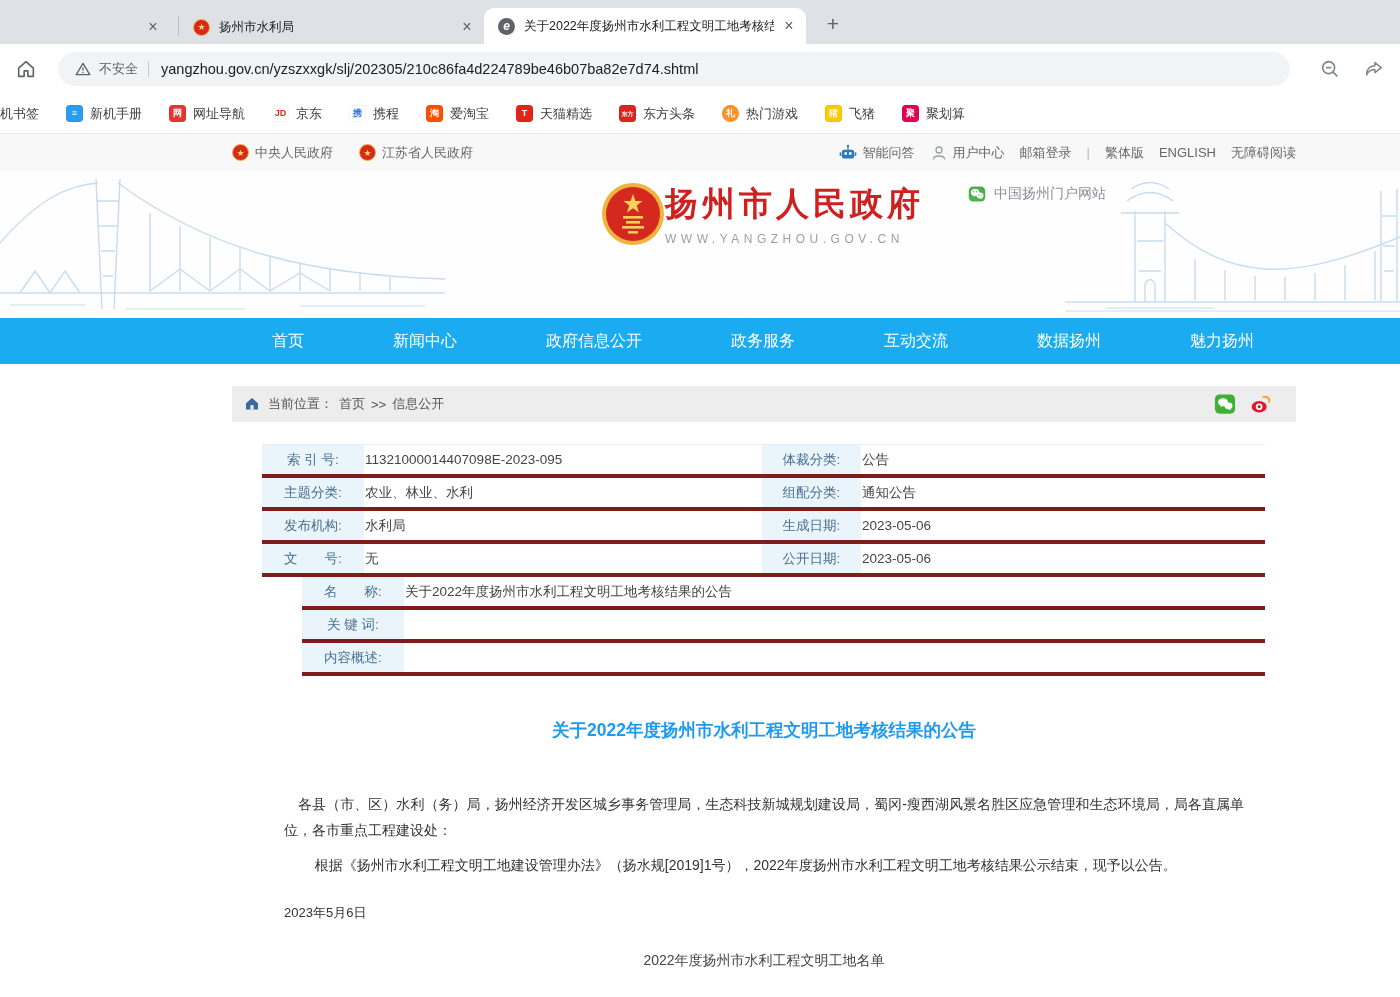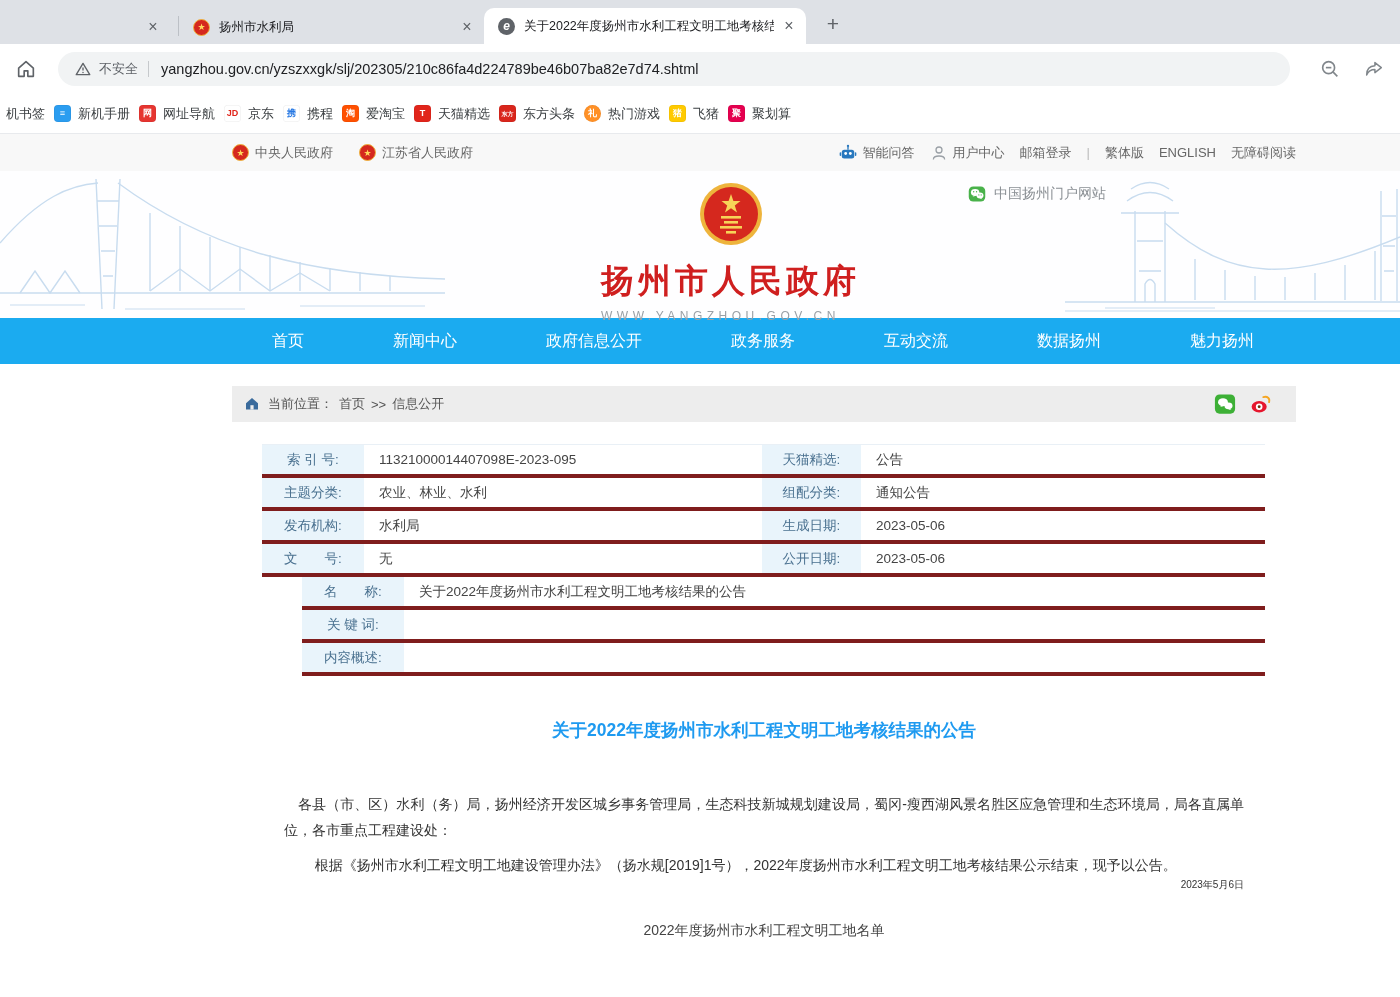--- a/index.html
+++ b/index.html
@@ -29,22 +29,22 @@
 
   .toolbar { height:50px; background:#fff; display:flex; align-items:center; padding:0 14px; }
   .tool-icon { width:24px; height:24px; flex:none; display:flex; align-items:center; justify-content:center; }
   .omnibox { height:34px; flex:1; background:#f1f3f4; border-radius:17px; display:flex;
     align-items:center; padding:0 16px; margin:0 28px 0 20px; }
   .sec-label { font-size:13px; color:#5f6368; margin:0 10px 0 7px; }
   .omni-div { width:1px; height:16px; background:#c6c9cc; margin-right:12px; }
   .url { font-size:14.5px; color:#202124; white-space:nowrap; }
   .right-icons { display:flex; gap:20px; align-items:center; }
 
-  .bookmarks { height:40px; background:#fff; display:flex; align-items:center; gap:9px;
-    padding-left:6px; font-size:13px; color:#3c4043; border-bottom:1px solid #e8eaed; }
+  .bookmarks { height:40px; background:#fff; display:flex; align-items:center; gap:27px;
+    padding-left:0; font-size:13px; color:#3c4043; border-bottom:1px solid #e8eaed; }
   .bm { display:flex; align-items:center; gap:7px; cursor:pointer; white-space:nowrap; }
   .bicon { width:17px; height:17px; border-radius:4px; display:flex; align-items:center;
     justify-content:center; font-size:9px; font-weight:bold; flex:none; line-height:1;
     box-shadow:0 0 0 .5px rgba(0,0,0,.08) inset; }
   .bicon.round { border-radius:50%; }
   .bicon.tiny { font-size:6px; }
 
   
   .govbar { height:37px; background:#f8f8f8; }
   .govbar-inner { width:1064px; margin-left:232px; height:100%; display:flex;
@@ -52,21 +52,21 @@
   .gov-left { display:flex; gap:26px; align-items:center; }
   .gov-link { display:flex; gap:6px; align-items:center; cursor:pointer; }
   .gov-right { display:flex; gap:15px; align-items:center; }
   .gov-item { display:flex; gap:5px; align-items:center; cursor:pointer; }
   .gov-div { color:#bbb; }
 
   
   .banner { height:147px; position:relative; background:#fefeff; }
   .bridge { position:absolute; top:0; pointer-events:none; }
   .bridge.left { left:0; } .bridge.right { right:0; }
-  .logo { position:absolute; left:601px; top:11px; display:flex; gap:13px; align-items:center; cursor:pointer;flex-direction:column; }
+  .logo { position:absolute; left:601px; top:11px; display:flex; align-items:flex-start; cursor:pointer; }
   .site-name { font-size:33px; font-weight:bold; color:#cf1f1f; letter-spacing:4px;
     font-family:"Liberation Serif","DejaVu Serif",serif; }
   .site-url { font-size:12px; color:#9aa0a6; letter-spacing:4.5px; margin-top:5px; }
   .portal { position:absolute; left:968px; top:14px; display:flex; gap:8px; align-items:center;
     font-size:14px; color:#8a8f94; }
   .searchbar { position:absolute; left:558px; top:88px; width:407px; height:33px; background:#fff;
     border:1px solid #dde2e8; border-radius:18px; display:flex; align-items:center; padding:0 13px; }
   .searchbar input { flex:1; border:none; outline:none; font-size:13.5px; color:#333; background:transparent;
     font-family:inherit; }
   .searchbar input::placeholder { color:#b3b9c0; }
@@ -85,27 +85,27 @@
   .bc-text { margin-left:8px; display:flex; gap:6px; align-items:center; }
   .bc-link { cursor:pointer; }
   .bc-share { margin-left:auto; display:flex; gap:14px; align-items:center; }
   .share-ic { width:22px; height:22px; cursor:pointer; }
 
   .meta { margin:22px 31px 0 30px; border-top:1px solid #e9f0f6; font-size:13.5px; }
   .mrow { display:grid; grid-template-columns:103px 397px 100px 1fr; border-bottom:4px solid #7f1d1d; height:33px; }
   .mrow.full { grid-template-columns:103px 1fr;margin-left:40px; }
   .mlabel { background:#e9f4fb; color:#49708f; display:flex; align-items:center;
     justify-content:center; white-space:pre; border-right:1px solid #fff; }
-  .mvalue { color:#444; display:flex; align-items:center; padding-left:14px; white-space:nowrap; overflow:hidden; }
+  .mvalue { color:#444; display:flex; align-items:center; white-space:nowrap; overflow:hidden; }
 
   .article { padding:0 52px; color:#333; }
   .article-title { margin-top:42px; text-align:center; color:#1e9af0; font-size:17.5px; font-weight:bold; }
   .para { margin-top:49px; font-size:14px; line-height:26px; text-indent:1em; text-align:justify; }
   .para.second { margin-top:9px; text-indent:2.2em; }
-  .article-date { text-align:right; font-size:10px; }
+  .article-date { margin-top:26px; font-size:13px; }
   .list-title { margin-top:30px; text-align:center; font-size:14px; color:#444; }
 
   svg { display:block; }
 </style>
 </head>
 <body>
 
 <div class="tabstrip">
   <div class="tab-partial">
     <span class="tab-close">×</span>
@@ -357,21 +357,21 @@
             <circle cx="10" cy="15" r="1.6" fill="#70320f"></circle>
           </svg>
       </span>
     </span>
   </div>
 
   <div class="meta">
     <div class="mrow">
       <span class="mlabel">索 引 号:</span>
       <span class="mvalue">11321000014407098E-2023-095</span>
-      <span class="mlabel">天猫精选:</span>
+      <span class="mlabel">体裁分类:</span>
       <span class="mvalue">公告</span>
     </div>
     <div class="mrow">
       <span class="mlabel">主题分类:</span>
       <span class="mvalue">农业、林业、水利</span>
       <span class="mlabel">组配分类:</span>
       <span class="mvalue">通知公告</span>
     </div>
     <div class="mrow">
       <span class="mlabel">发布机构:</span>

